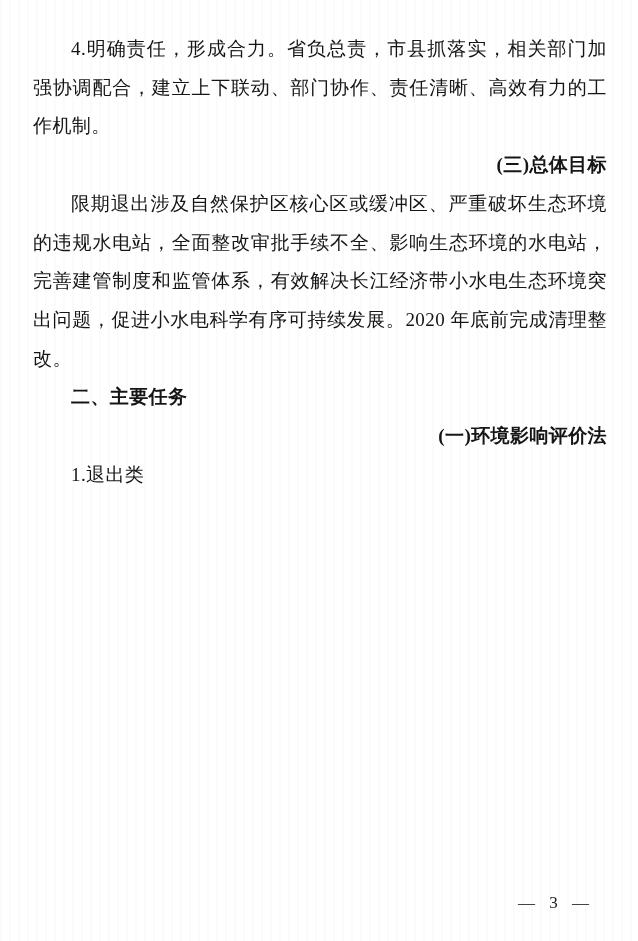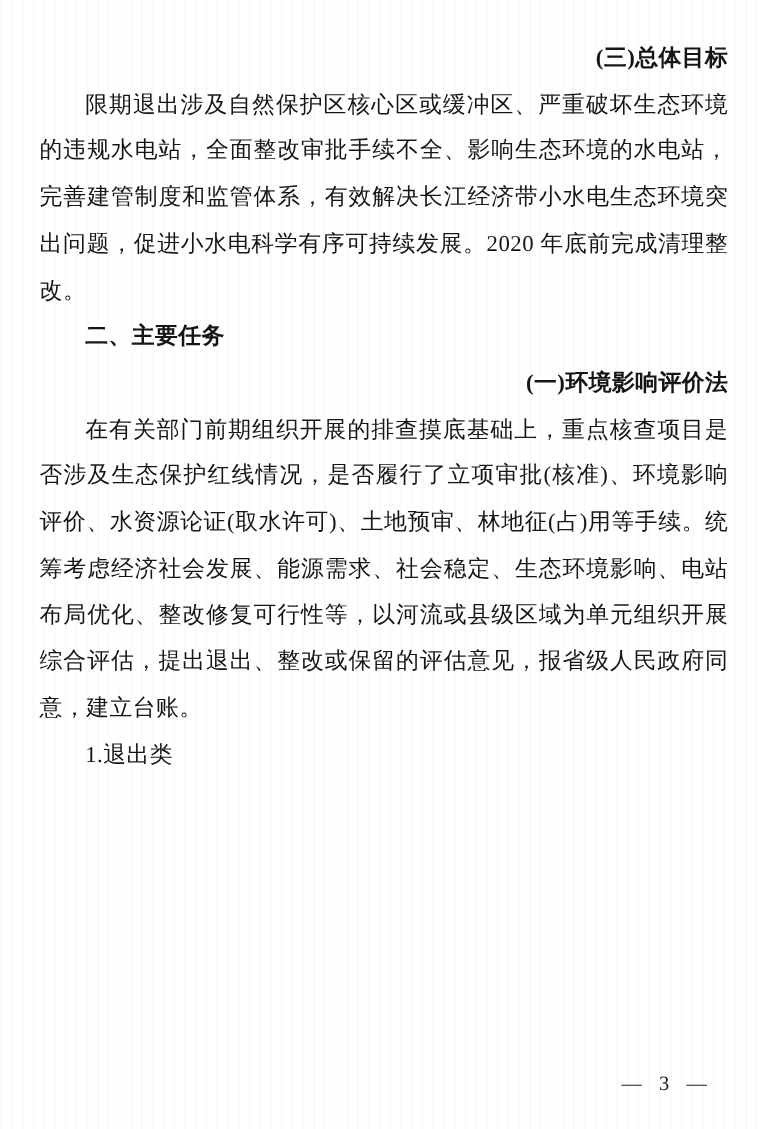--- a/index.html
+++ b/index.html
@@ -60,21 +60,21 @@
     letter-spacing: 5px;
     color: #1c1c1c;
     white-space: nowrap;
   }
 </style>
 </head>
 <body>
 
 <div class="page">
   <div class="content">
+    <p>4.明确责任，形成合力。省负总责，市县抓落实，相关部门加强协调配合，建立上下联动、部门协作、责任清晰、高效有力的工作机制。</p>
     <p class="h-kai">(三)总体目标</p>
     <p>限期退出涉及自然保护区核心区或缓冲区、严重破坏生态环境的违规水电站，全面整改审批手续不全、影响生态环境的水电站，完善建管制度和监管体系，有效解决长江经济带小水电生态环境突出问题，促进小水电科学有序可持续发展。2020 年底前完成清理整改。</p>
     <p class="h-hei">二、主要任务</p>
     <p class="h-kai">(一)环境影响评价法</p>
-    <p>在有关部门前期组织开展的排查摸底基础上，重点核查项目是否涉及生态保护红线情况，是否履行了立项审批(核准)、环境影响评价、水资源论证(取水许可)、土地预审、林地征(占)用等手续。统筹考虑经济社会发展、能源需求、社会稳定、生态环境影响、电站布局优化、整改修复可行性等，以河流或县级区域为单元组织开展综合评估，提出退出、整改或保留的评估意见，报省级人民政府同意，建立台账。</p>
     <p>1.退出类</p>
   </div>
   <div class="page-num">— 3 —</div>
 </div>
 
 </body></html>

